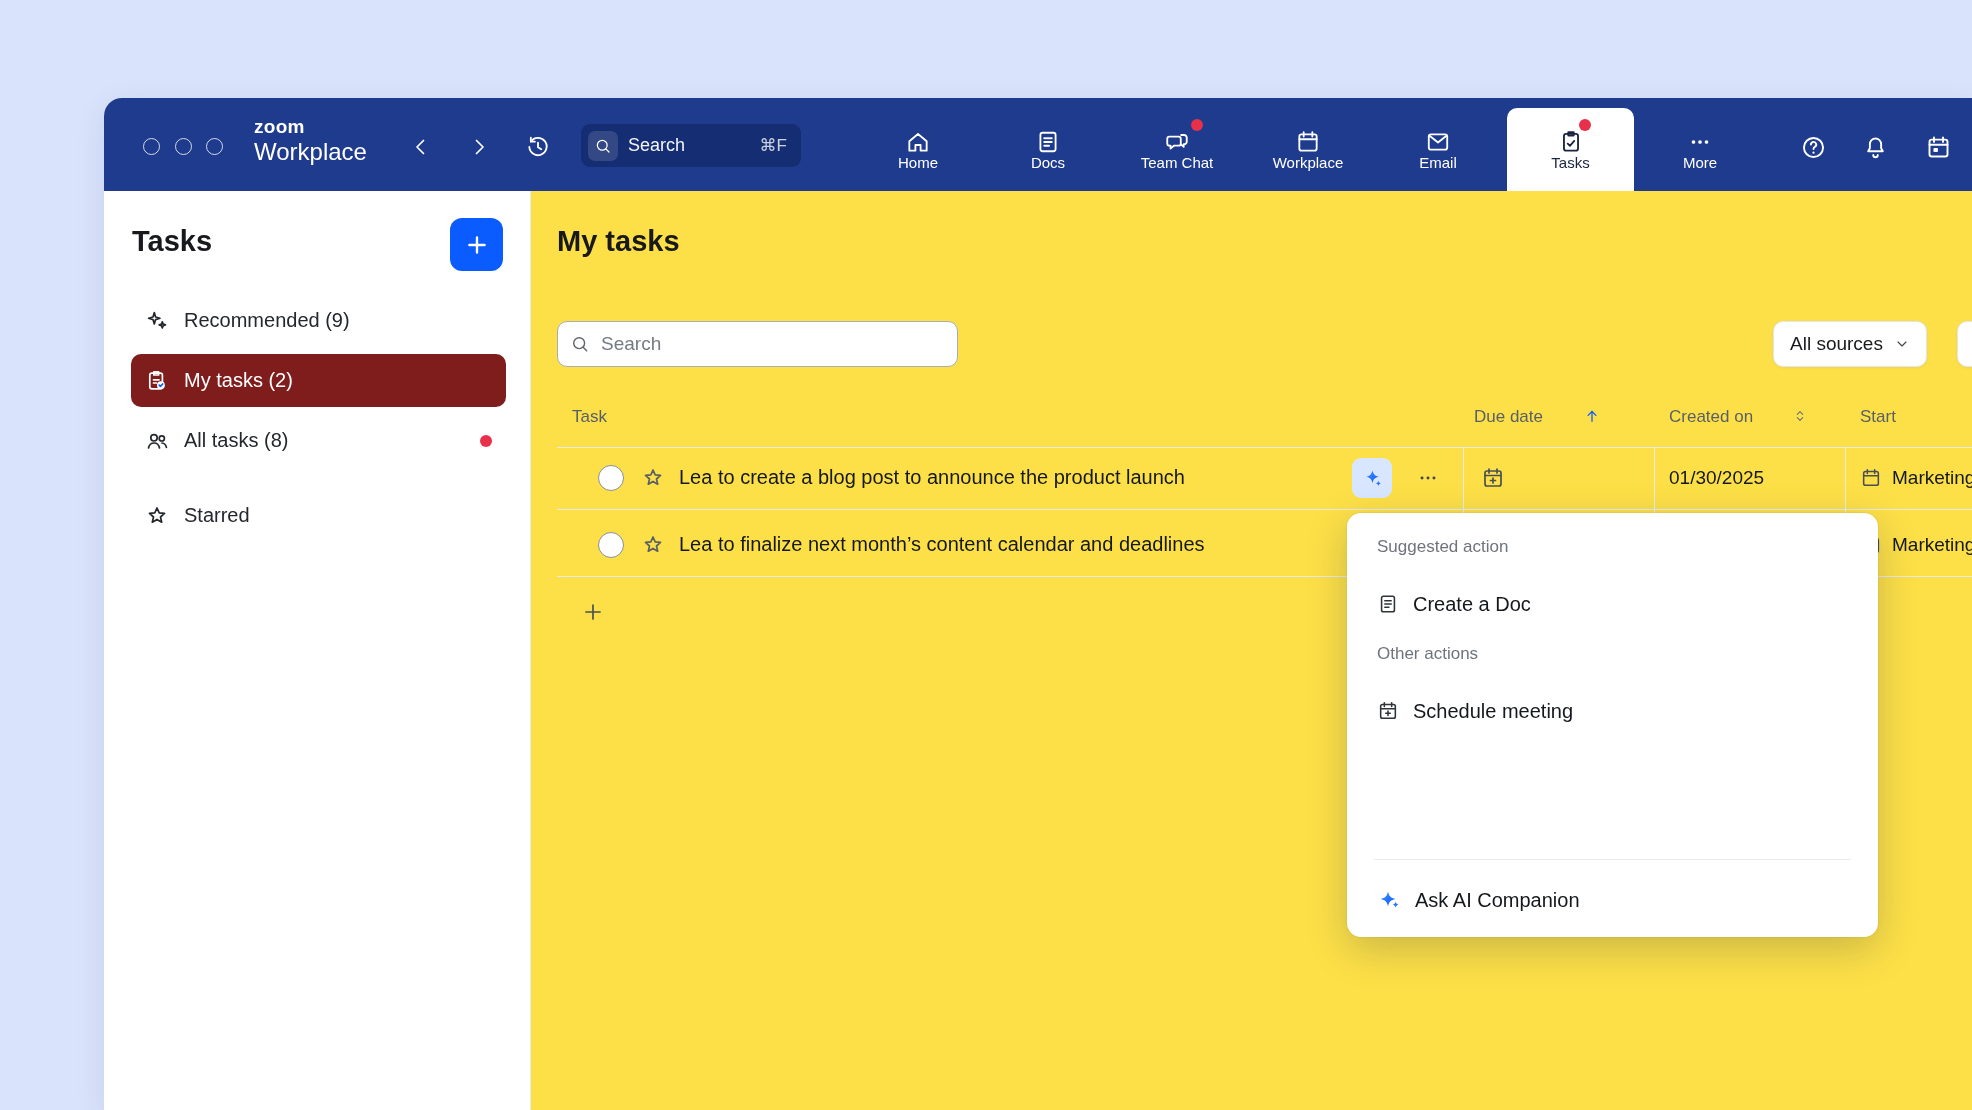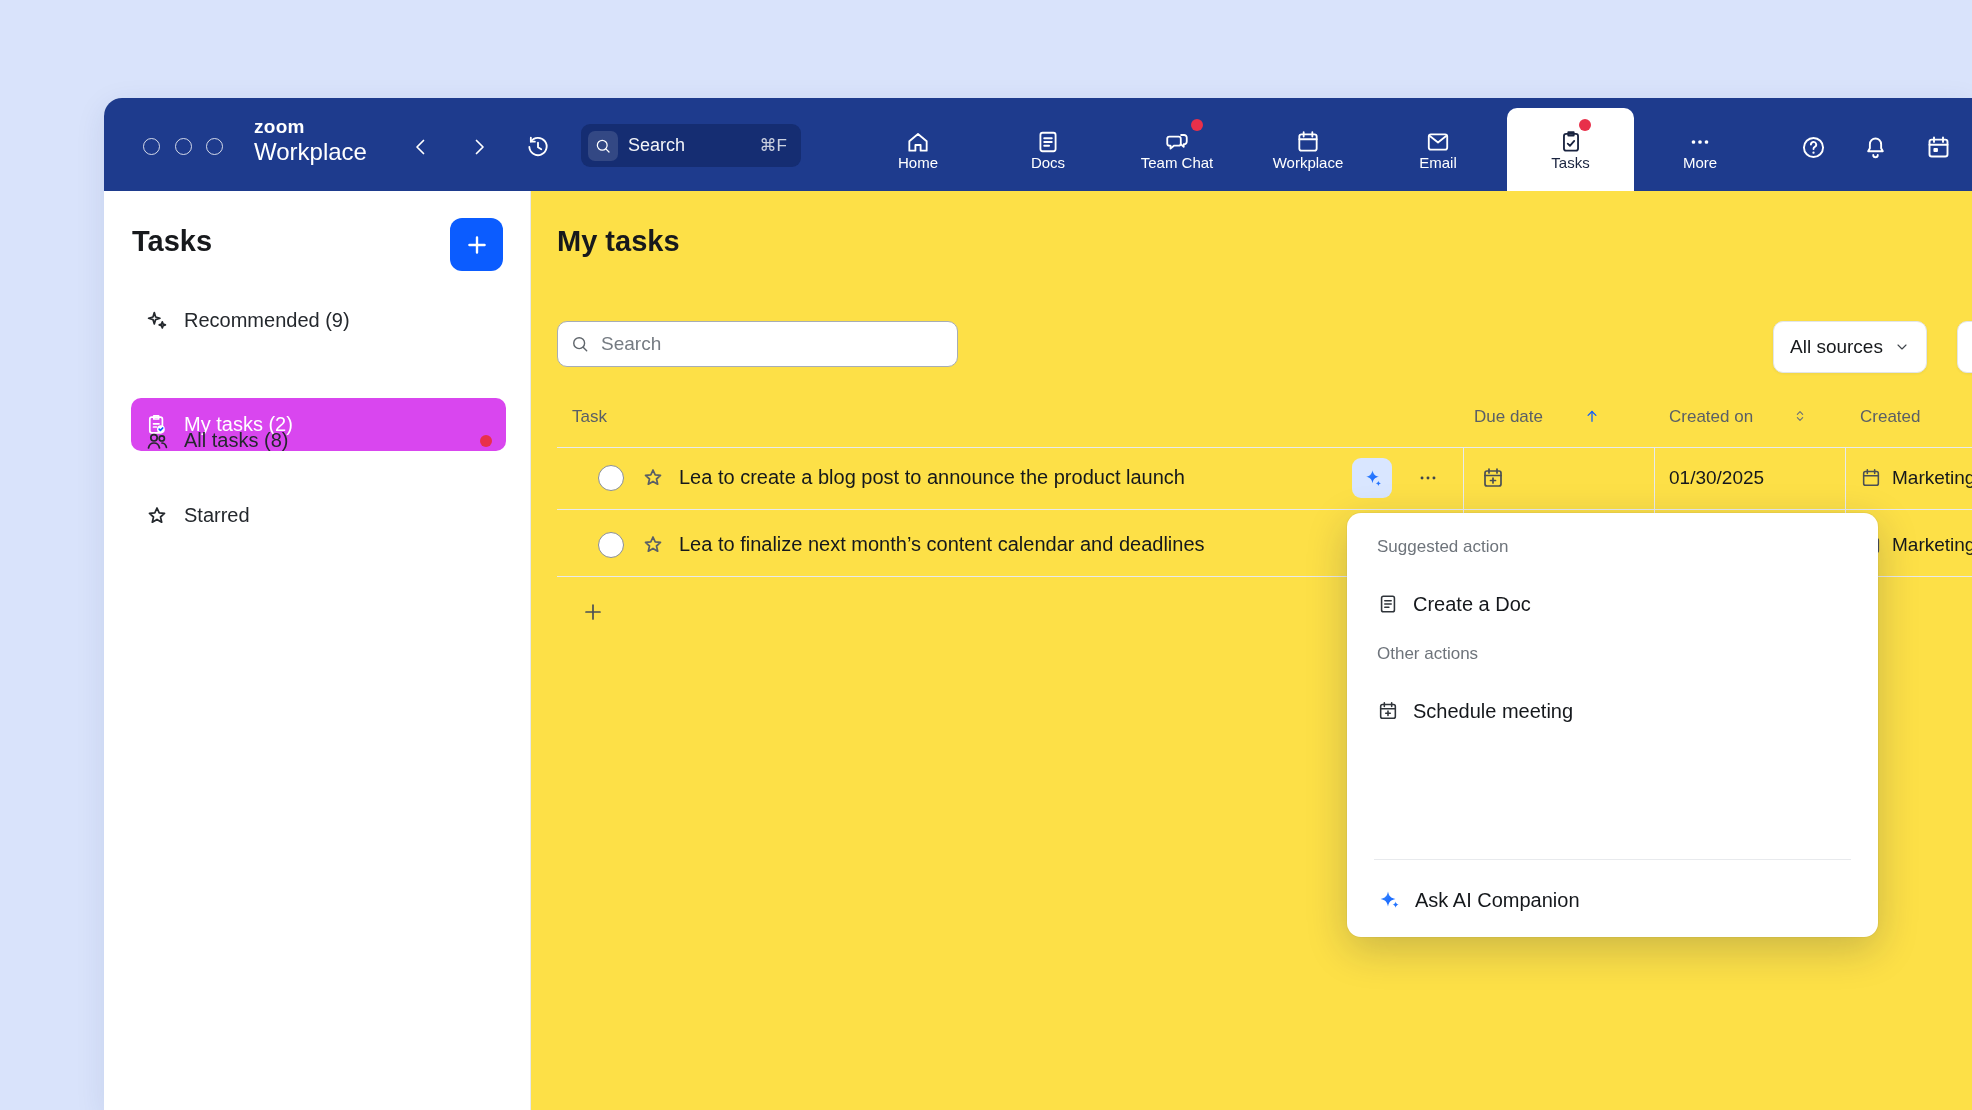--- a/index.html
+++ b/index.html
@@ -38,30 +38,30 @@
   
   .sidebar{position:absolute;left:0;top:93px;width:427px;bottom:0;background:#fff;
     border-right:1px solid #e7e9ed;box-sizing:border-box;}
   .sidebar h1{position:absolute;left:28px;top:34px;margin:0;font-size:29px;font-weight:700;color:#17191c;}
   .add-btn{position:absolute;left:346px;top:27px;width:53px;height:53px;border-radius:12px;border:0;
     background:#0b5cff;color:#fff;display:flex;align-items:center;justify-content:center;cursor:pointer;}
   .side-item{position:absolute;left:27px;width:375px;height:53px;border-radius:10px;border:0;background:none;
     display:flex;align-items:center;gap:15px;padding:0 14px;box-sizing:border-box;cursor:pointer;
     color:#24282d;font-family:inherit;text-align:left;}
   .side-item .lbl{font-size:20px;color:inherit;}
-  .side-item.active{background:#d946ef;color:#fff;margin-top:44px;}
+  .side-item.active{background:#7f1d1d;color:#fff;}
   .side-item .reddot{margin-left:auto;width:12px;height:12px;border-radius:50%;background:#e8304a;flex:0 0 auto;}
   
   .main{position:absolute;left:427px;top:93px;right:0;bottom:0;background:#fde047;overflow:hidden;}
   .main h2{position:absolute;left:26px;top:34px;margin:0;font-size:29px;font-weight:700;color:#17191c;}
   .search-box{position:absolute;left:26px;top:130px;width:401px;height:46px;border:1px solid #a7adb5;
     border-radius:10px;box-sizing:border-box;display:flex;align-items:center;padding:0 12px;gap:9px;background:#fff;}
   .search-box input{border:0;outline:none;flex:1;font-size:19px;color:#17191c;font-family:inherit;background:transparent;}
   .search-box input::placeholder{color:#757b82;}
-  .chip{position:absolute;top:130px;height:52px;border:1px solid #e2e5e9;border-radius:10px;background:#fff;
+  .chip{position:absolute;top:130px;height:46px;border:1px solid #e2e5e9;border-radius:10px;background:#fff;
     box-shadow:0 1px 3px rgba(20,30,60,.06);display:flex;align-items:center;gap:10px;padding:0 16px;
     box-sizing:border-box;font-size:19px;color:#17191c;cursor:pointer;font-family:inherit;}
   .th{position:absolute;top:216px;font-size:17px;color:#5a5f66;}
   .hline{position:absolute;left:26px;right:0;height:1px;background:#e8eaed;}
   .vline{position:absolute;top:256px;height:129px;width:1px;background:#e8eaed;}
   .row-text{position:absolute;font-size:20px;color:#15181c;white-space:nowrap;}
   .radio{position:absolute;width:26px;height:26px;border:1.6px solid #8a8f96;border-radius:50%;
     box-sizing:border-box;background:#fff;cursor:pointer;}
   .icon-btn{position:absolute;background:none;border:0;padding:0;display:flex;align-items:center;
     justify-content:center;cursor:pointer;color:#4a4f55;}
@@ -281,21 +281,21 @@
     <span class="th" style="left:943px">Due date</span>
     <svg class="ic" width="18" height="18" viewBox="0 0 24 24" style="position:absolute;left:1052px;top:216px;color:#0b5cff">
       <path d="M12 19V6"></path>
         <path d="M6.8 11.2 12 6l5.2 5.2"></path>
     </svg>
     <span class="th" style="left:1138px">Created on</span>
     <svg class="ic" width="16" height="16" viewBox="0 0 24 24" style="position:absolute;left:1261px;top:217px;color:#6b7077">
       <path d="m8 9.5 4-4 4 4"></path>
         <path d="m8 14.5 4 4 4-4"></path>
     </svg>
-    <span class="th" style="left:1329px">Created</span>
+    <span class="th" style="left:1329px">Start</span>
 
     <div class="hline" style="top:256px"></div>
     <div class="hline" style="top:318px"></div>
     <div class="hline" style="top:385px"></div>
     <div class="vline" style="left:932px"></div>
     <div class="vline" style="left:1123px"></div>
     <div class="vline" style="left:1314px"></div>
 
     <div>
       <span class="radio" style="left:67px;top:274px"></span>

